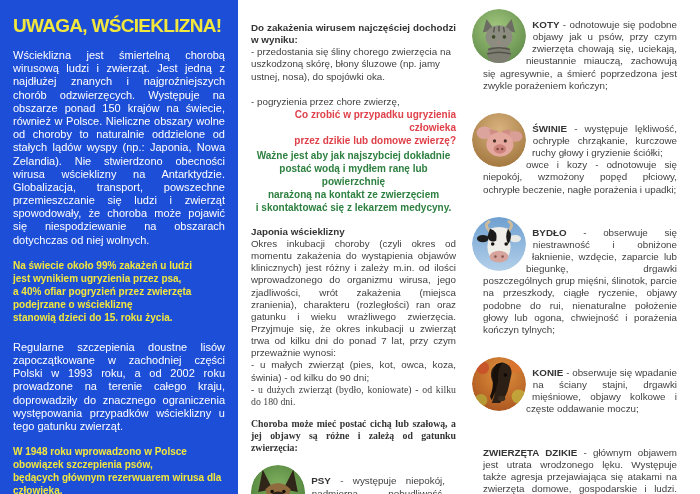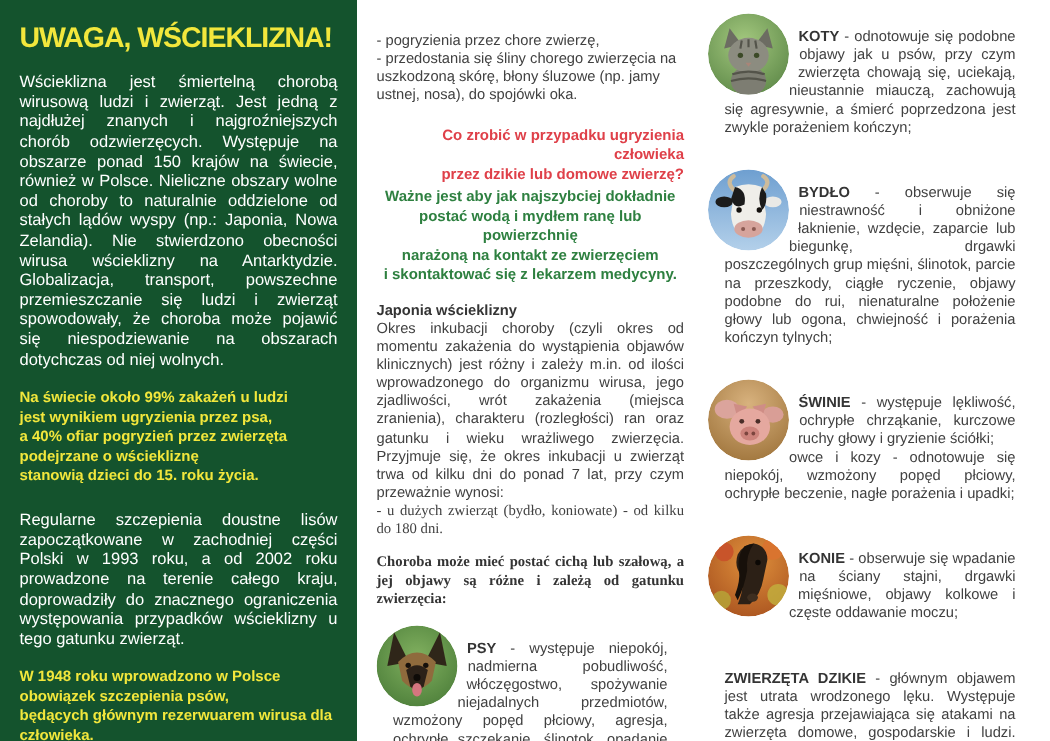--- a/index.html
+++ b/index.html
@@ -4,21 +4,21 @@
 <style>
   html,body{margin:0;padding:0;background:#fff;}
   .page{
     position:relative;width:700px;height:494px;overflow:hidden;
     font-family:"Liberation Sans", sans-serif;background:#fff;
     display:flex;
   }
   
   .left-panel{
     width:238px;min-width:238px;height:100%;box-sizing:border-box;
-    background:#14532d;color:#fff;padding:15px 13px 0 13px;
+    background:#1d4ed8;color:#fff;padding:15px 13px 0 13px;
   }
   .page-title{
     color:#f2e73c;font-weight:bold;font-size:19px;letter-spacing:-0.7px;
     white-space:nowrap;margin:0 0 12px 0;
   }
   .left-para{
     font-size:11px;line-height:1.2;text-align:justify;margin:0 0 12px 0;
   }
   .left-highlight{
     color:#f2e73c;font-weight:bold;font-size:10px;line-height:1.3;
@@ -75,32 +75,34 @@
     <p class="left-highlight">W 1948 roku wprowadzono w Polsce
 obowiązek szczepienia psów,
 będących głównym rezerwuarem wirusa dla człowieka.
 Następstwem tego był obserwowany
 od połowy lat 60. XX w. spadek
 częstości jej występowania u zwierząt domowych,
 a wzrost u zwierząt dzikich.</p>
   </div>
 
   <div class="mid-col">
+    <p class="body-text bold">Do zakażenia wirusem najczęściej dochodzi w wyniku:</p>
+    <p class="body-text mb13" style="text-align:left">- przedostania się śliny chorego zwierzęcia na uszkodzoną skórę, błony śluzowe (np. jamy ustnej, nosa), do spojówki oka.</p>
     <p class="body-text" style="text-align:left">- pogryzienia przez chore zwierzę,</p>
-    <p class="body-text mb13" style="text-align:left">- przedostania się śliny chorego zwierzęcia na uszkodzoną skórę, błony śluzowe (np. jamy ustnej, nosa), do spojówki oka.</p>
 
     <p class="red-center">Co zrobić w przypadku ugryzienia człowieka
 przez dzikie lub domowe zwierzę?</p>
     <p class="green-center">Ważne jest aby jak najszybciej dokładnie
 postać wodą i mydłem ranę lub powierzchnię
 narażoną na kontakt ze zwierzęciem
 i skontaktować się z lekarzem medycyny.</p>
 
     <p class="body-text bold">Japonia wścieklizny</p>
     <p class="body-text">Okres inkubacji choroby (czyli okres od momentu zakażenia do wystąpienia objawów klinicznych) jest różny i zależy m.in. od ilości wprowadzonego do organizmu wirusa, jego zjadliwości, wrót zakażenia (miejsca zranienia), charakteru (rozległości) ran oraz gatunku i wieku wrażliwego zwierzęcia. Przyjmuje się, że okres inkubacji u zwierząt trwa od kilku dni do ponad 7 lat, przy czym przeważnie wynosi:</p>
+    <p class="body-text">-  u małych zwierząt (pies, kot, owca, koza, świnia) - od kilku do 90 dni;</p>
     <p class="body-text mb10">-  u dużych zwierząt (bydło, koniowate) - od kilku do 180 dni.</p>
 
     <p class="body-text bold mb10">Choroba może mieć postać cichą lub szałową, a jej objawy są różne i zależą od gatunku zwierzęcia:</p>
 
     <div class="species">
       <span class="photo">
         <svg viewBox="0 0 60 60" xmlns="http://www.w3.org/2000/svg">
           <defs>
               <radialGradient id="dogbg" cx="50%" cy="40%" r="70%">
             <stop offset="0" stop-color="#82b160"></stop>
@@ -139,20 +141,45 @@
           <ellipse cx="30" cy="50" rx="13" ry="11" fill="#7d7d72"></ellipse>
           <ellipse cx="30" cy="31" rx="15" ry="13" fill="#8c8c80"></ellipse>
           <path d="M25,20 L24,26 M30,19 L30,25 M35,20 L36,26" stroke="#54544a" stroke-width="1.6" fill="none"></path>
           <path d="M18,45 Q30,41 42,45 M17,50 Q30,46 43,50" stroke="#54544a" stroke-width="1.6" fill="none"></path>
           <circle cx="24" cy="31" r="2" fill="#3c4a27"></circle>
           <circle cx="36" cy="31" r="2" fill="#3c4a27"></circle>
           <polygon points="27.8,36.5 32.2,36.5 30,39.5" fill="#a98578"></polygon>
         </svg>
       </span>
       <p class="species-text"><b class="bold">KOTY</b><span> - odnotowuje się podobne objawy jak u psów, przy czym zwierzęta chowają się, uciekają, nieustannie miauczą, zachowują się agresywnie, a śmierć poprzedzona jest zwykle porażeniem kończyn;</span></p>
+    </div>
+
+    <div class="species">
+      <span class="photo">
+        <svg viewBox="0 0 60 60" xmlns="http://www.w3.org/2000/svg">
+          <defs>
+              <radialGradient id="pigbg" cx="50%" cy="30%" r="80%">
+            <stop offset="0" stop-color="#d8b27e"></stop>
+                <stop offset="1" stop-color="#9c7138"></stop>
+          </radialGradient>
+            </defs>
+          <circle cx="30" cy="30" r="30" fill="url(#pigbg)"></circle>
+          <ellipse cx="14" cy="22" rx="9" ry="7" fill="#dba49c"></ellipse>
+          <ellipse cx="48" cy="26" rx="8" ry="6" fill="#d99e96"></ellipse>
+          <polygon points="19,18 29,20 22,29" fill="#cf8d86"></polygon>
+          <polygon points="43,18 33,20 40,29" fill="#cf8d86"></polygon>
+          <ellipse cx="31" cy="35" rx="15" ry="13.5" fill="#e5a89f"></ellipse>
+          <circle cx="25" cy="31" r="1.8" fill="#4a2e28"></circle>
+          <circle cx="37" cy="31" r="1.8" fill="#4a2e28"></circle>
+          <ellipse cx="31" cy="40" rx="7" ry="5.2" fill="#cd837b"></ellipse>
+          <circle cx="28.4" cy="40" r="1.4" fill="#7c453e"></circle>
+          <circle cx="33.6" cy="40" r="1.4" fill="#7c453e"></circle>
+        </svg>
+      </span>
+      <p class="species-text"><b class="bold">ŚWINIE</b><span> - występuje lękliwość, ochrypłe chrząkanie, kurczowe ruchy głowy i gryzienie ściółki;</span><span class="pigs-extra">owce i kozy - odnotowuje się niepokój, wzmożony popęd płciowy, ochrypłe beczenie, nagłe porażenia i upadki;</span></p>
     </div>
 
     <div class="species">
       <span class="photo">
         <svg viewBox="0 0 60 60" xmlns="http://www.w3.org/2000/svg">
           <defs>
               <linearGradient id="cowbg" x1="0" y1="0" x2="0" y2="1">
             <stop offset="0" stop-color="#6e9fd0"></stop>
                 <stop offset="1" stop-color="#b3d0ea"></stop>
           </linearGradient>
@@ -172,45 +199,20 @@
           <circle cx="34" cy="44" r="1.5" fill="#8a5a52"></circle>
         </svg>
       </span>
       <p class="species-text"><b class="bold">BYDŁO</b><span> - obserwuje się niestrawność i obniżone łaknienie, wzdęcie, zaparcie lub biegunkę, drgawki poszczególnych grup mięśni, ślinotok, parcie na przeszkody, ciągłe ryczenie, objawy podobne do rui, nienaturalne położenie głowy lub ogona, chwiejność i porażenia kończyn tylnych;</span></p>
     </div>
 
     <div class="species">
       <span class="photo">
         <svg viewBox="0 0 60 60" xmlns="http://www.w3.org/2000/svg">
           <defs>
-              <radialGradient id="pigbg" cx="50%" cy="30%" r="80%">
-            <stop offset="0" stop-color="#d8b27e"></stop>
-                <stop offset="1" stop-color="#9c7138"></stop>
-          </radialGradient>
-            </defs>
-          <circle cx="30" cy="30" r="30" fill="url(#pigbg)"></circle>
-          <ellipse cx="14" cy="22" rx="9" ry="7" fill="#dba49c"></ellipse>
-          <ellipse cx="48" cy="26" rx="8" ry="6" fill="#d99e96"></ellipse>
-          <polygon points="19,18 29,20 22,29" fill="#cf8d86"></polygon>
-          <polygon points="43,18 33,20 40,29" fill="#cf8d86"></polygon>
-          <ellipse cx="31" cy="35" rx="15" ry="13.5" fill="#e5a89f"></ellipse>
-          <circle cx="25" cy="31" r="1.8" fill="#4a2e28"></circle>
-          <circle cx="37" cy="31" r="1.8" fill="#4a2e28"></circle>
-          <ellipse cx="31" cy="40" rx="7" ry="5.2" fill="#cd837b"></ellipse>
-          <circle cx="28.4" cy="40" r="1.4" fill="#7c453e"></circle>
-          <circle cx="33.6" cy="40" r="1.4" fill="#7c453e"></circle>
-        </svg>
-      </span>
-      <p class="species-text"><b class="bold">ŚWINIE</b><span> - występuje lękliwość, ochrypłe chrząkanie, kurczowe ruchy głowy i gryzienie ściółki;</span><span class="pigs-extra">owce i kozy - odnotowuje się niepokój, wzmożony popęd płciowy, ochrypłe beczenie, nagłe porażenia i upadki;</span></p>
-    </div>
-
-    <div class="species">
-      <span class="photo">
-        <svg viewBox="0 0 60 60" xmlns="http://www.w3.org/2000/svg">
-          <defs>
               <radialGradient id="horsebg" cx="55%" cy="30%" r="85%">
             <stop offset="0" stop-color="#e0913c"></stop>
                 <stop offset="1" stop-color="#a34c1c"></stop>
           </radialGradient>
             </defs>
           <circle cx="30" cy="30" r="30" fill="url(#horsebg)"></circle>
           <circle cx="12" cy="12" r="7" fill="#c8542a"></circle>
           <circle cx="48" cy="10" r="8" fill="#d9742f"></circle>
           <circle cx="52" cy="44" r="8" fill="#c2b23e" opacity="0.8"></circle>
           <circle cx="10" cy="48" r="7" fill="#b7a838" opacity="0.8"></circle>

